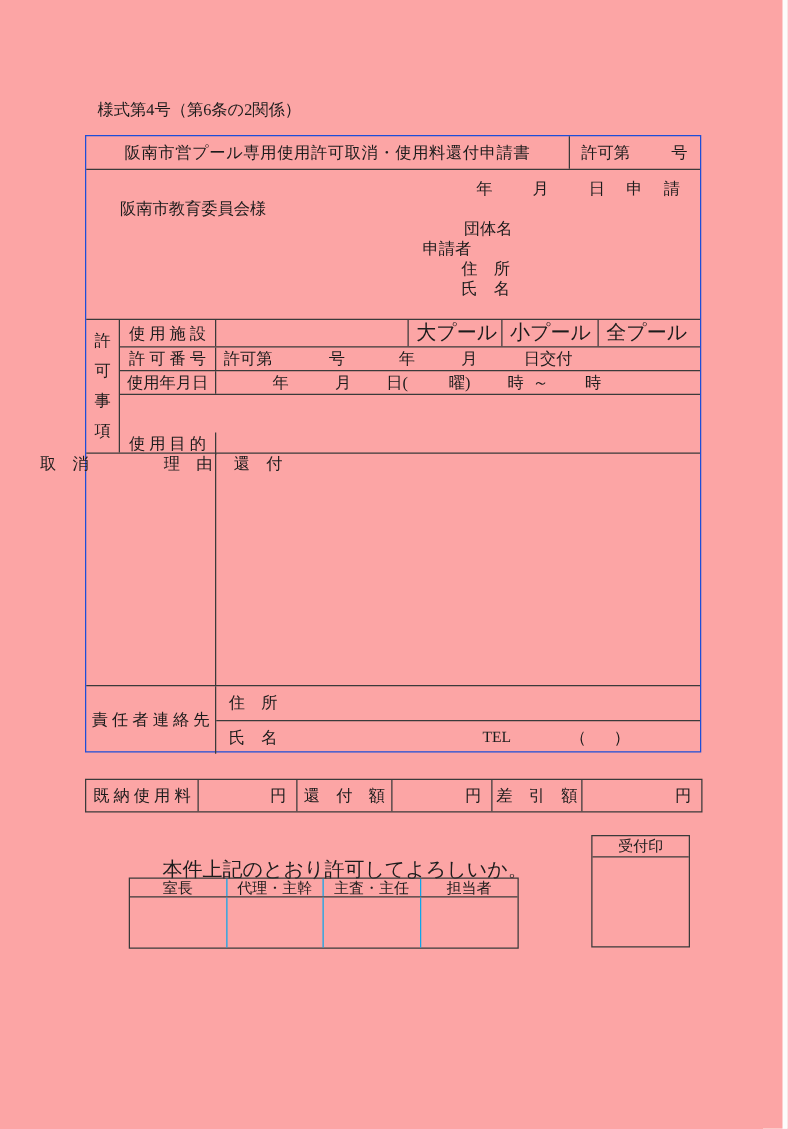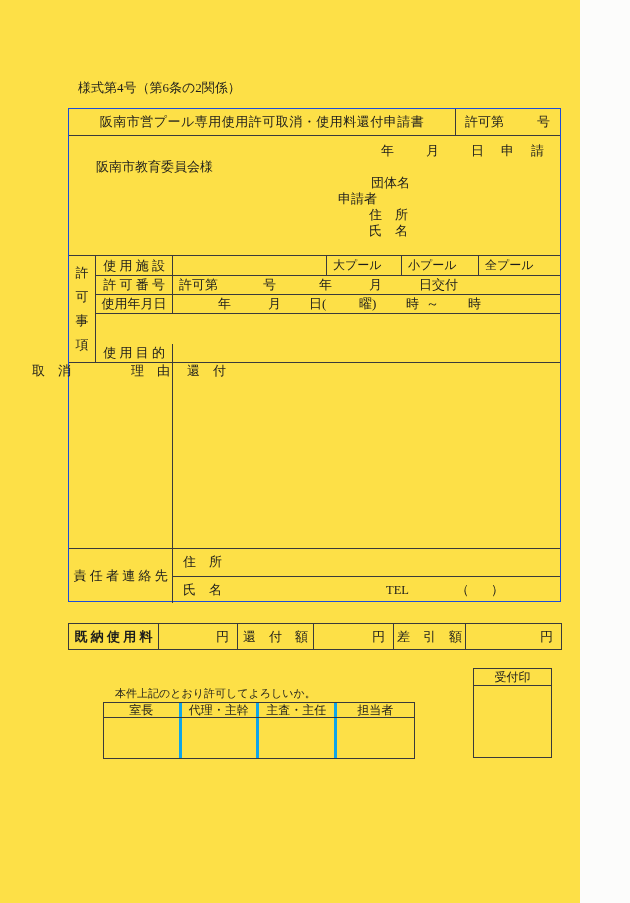--- a/index.html
+++ b/index.html
@@ -1,18 +1,18 @@
 <!DOCTYPE html>
 <html><head>
 <meta charset="utf-8">
 <style>
   * { margin:0; padding:0; box-sizing:border-box; }
   html,body { background:#fcfcfb; }
   .page {
-    position:relative; width:580px; height:903px; background:#fde047;
+    position:relative; width:626px; height:903px; background:#fca5a5;
     font-family:"Liberation Serif","DejaVu Serif",serif;
     color:#1c1c1c; overflow:hidden;
   }
   .abs { position:absolute; }
 
   .form-number { left:78px; top:79px; font-size:13px; }
 
   
   .main-table { left:68px; top:108px; width:493px; height:494px; border:1px solid #1d4ed8; }
   .title-row { display:flex; height:27px; border-bottom:1px solid #3a3a3a; }
@@ -38,21 +38,21 @@
   .row-facility { height:27px; }
   .row-permitno { height:25px; }
   .row-usedate  { height:25px; }
   .row-purpose  { flex:1; }
   .plabel { width:77px; border-right:1px solid #3a3a3a; display:flex; align-items:center;
             justify-content:center; font-size:13px; white-space:pre; overflow:hidden; }
   .pcontent { flex:1; position:relative; font-size:13px; }
   .pcontent .part { position:absolute; top:50%; transform:translateY(-50%); white-space:pre; }
   .cell-blank { width:153px; }
   .pool-cell { width:75px; border-left:1px solid #3a3a3a; display:flex; align-items:center;
-               padding-left:6px; font-size:12px; }
+               padding-left:6px; font-size:16px; }
   .pool-cell.p2 { width:77px; }
   .pool-cell.p3 { flex:1; }
 
   .reason-section { display:flex; height:186px; border-bottom:1px solid #3a3a3a; }
   .reason-label { width:104px; border-right:1px solid #3a3a3a; display:flex; 
                   justify-content:center; font-size:13px; }
   .reason-label div { height:16px; line-height:16px; white-space:pre; }
   .rl1,.rl3 { padding-left:17px; }
   .rl2 { padding-left:60px; }
   .reason-body { flex:1; }
@@ -69,31 +69,31 @@
   .paren-close { position:absolute; left:318px; top:50%; transform:translateY(-50%); }
 
   .note { left:68px; top:599px; font-size:12.5px; }
 
   
   .fee-table { left:68px; top:623px; width:494px; height:27px; border:1px solid #3a3a3a; display:flex; }
   .fee-cell { border-right:1px solid #3a3a3a; display:flex; align-items:center; font-size:13px; overflow:hidden; }
   .fee-cell:last-child { border-right:none; }
   .fee-label { justify-content:center; white-space:pre; }
   .fee-unit { justify-content:flex-end; padding-right:8px; }
-  .fc1{width:90px;font-weight:bold;} .fc2{width:79px;} .fc3{width:76px;} .fc4{width:80px;} .fc5{width:72px;} .fc6{flex:1;}
+  .fc1{width:90px;} .fc2{width:79px;} .fc3{width:76px;} .fc4{width:80px;} .fc5{width:72px;} .fc6{flex:1;}
 
   
   .stamp-box { left:473px; top:668px; width:79px; height:90px; border:1px solid #3a3a3a; }
   .stamp-label { height:17px; border-bottom:1px solid #3a3a3a; display:flex; align-items:center;
                  justify-content:center; font-size:12px; }
-  .approval-question { left:115px; top:686px; font-size:11px;font-family:Liberation Serif, serif; }
+  .approval-question { left:130px; top:686px; font-size:16px;font-family:Liberation Serif, serif; }
   .approval-table { left:103px; top:702px; width:312px; border:1px solid #3a3a3a; }
   .ahead { display:flex; height:15px; border-bottom:1px solid #3a3a3a; }
   .abody { display:flex; height:40px; }
-  .acell { width:78px; border-right:3px solid #0ea5e9; display:flex; align-items:center;
+  .acell { width:78px; border-right:1px solid #0ea5e9; display:flex; align-items:center;
            justify-content:center; font-size:12px; }
   .acell:last-child { border-right:none; }
 </style>
 </head>
 <body>
 
 <div class="page">
 
   <div class="abs form-number">様式第4号（第6条の2関係）</div>
 

